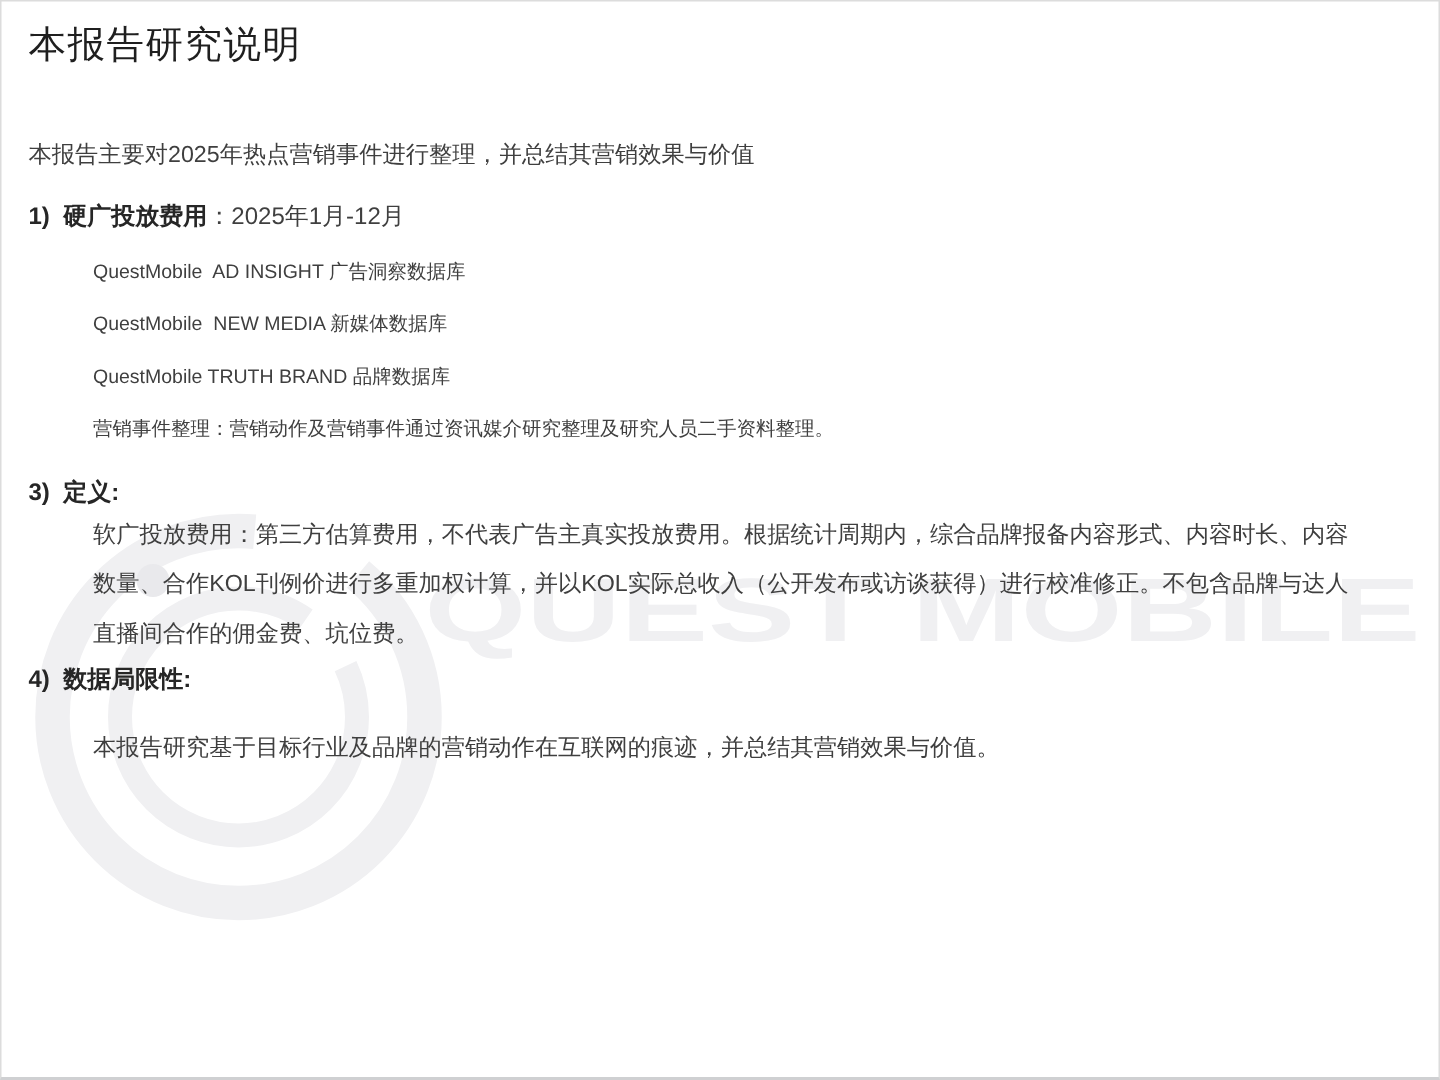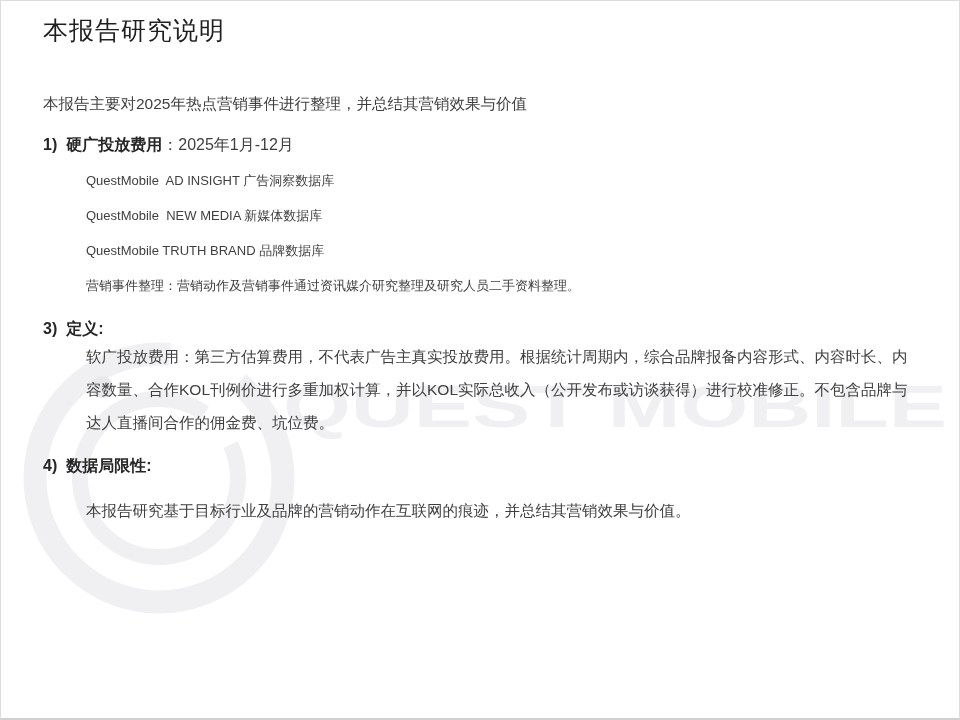--- a/index.html
+++ b/index.html
@@ -7,38 +7,38 @@
     position:relative;
     box-sizing:border-box;
     width:960px;height:720px;
     background:#ffffff;
     border:1px solid #dcdcdc;
     border-bottom:2px solid #cfd0d2;
     overflow:hidden;
     font-family:"Liberation Sans","DejaVu Sans",sans-serif;
   }
   .watermark{position:absolute;left:0;top:0;z-index:0;pointer-events:none;}
-  .content{position:relative;z-index:1;padding:0 40px 0 42px;}
+  .content{position:relative;z-index:1;padding:0 40px 0 18px;}
   .title{
     margin:0;padding-top:13px;
     font-size:25px;line-height:32px;
     font-weight:500;color:#1f1f1f;
     letter-spacing:1px;
   }
   .intro{
     margin:47px 0 0 0;
     font-size:15.5px;line-height:22px;color:#3f3f3f;
   }
   .sec-head{
     margin:0;font-size:16px;line-height:22px;color:#262626;
   }
   .sec-head.s1{margin-top:19px;}
   .sec-head.s2{margin-top:21px;}
   .sec-head.s3{margin-top:21px;}
-  .sec-head.s4{margin-top:16px;}
+  .sec-head.s4{margin-top:4px;}
   .sec-num{font-weight:600;margin-right:9px;}
   .sec-label{font-weight:600;}
   .sec-colon{font-weight:600;}
   .sec-value{font-weight:400;color:#3f3f3f;}
   .src-list{margin:14px 0 0 43px;}
   .src-item{
     font-size:13px;line-height:22px;color:#3f3f3f;
     white-space:pre-wrap;
   }
   .src-item + .src-item{margin-top:13px;}

